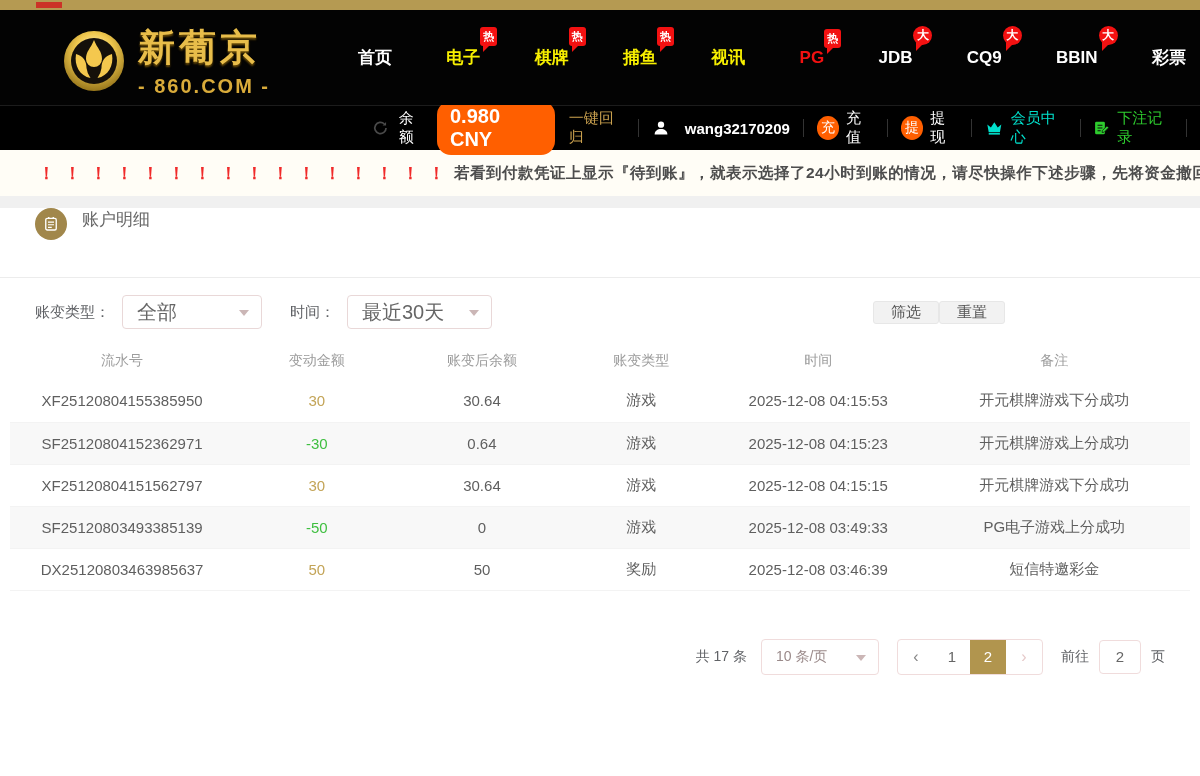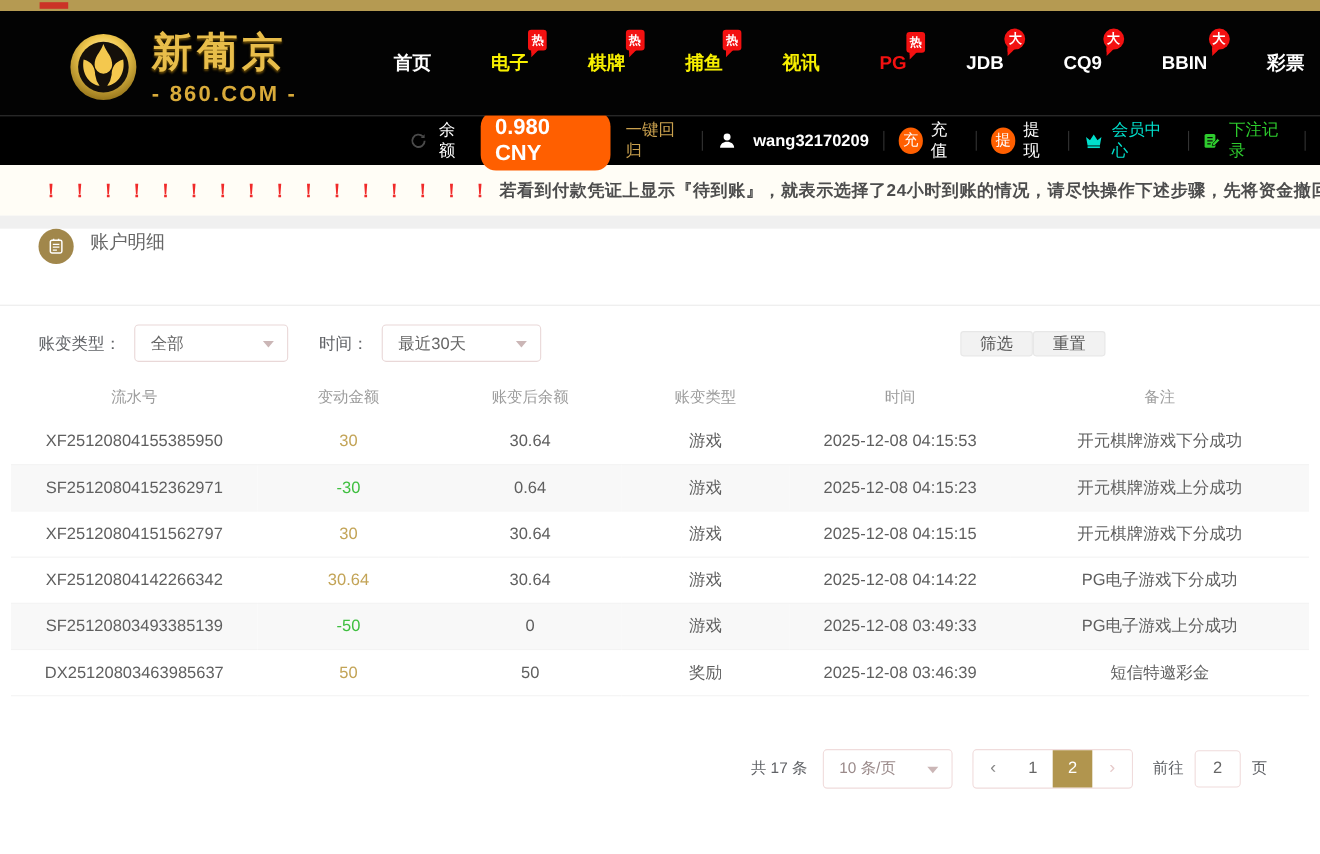--- a/index.html
+++ b/index.html
@@ -41,36 +41,36 @@
   .atext { color:#4d4d4d; font-size:15.5px; font-weight:600; letter-spacing:.5px; }
   .gap { height:12px; background:#f0f0f0; }
   
   .card { background:#fff; height:568px; }
   .title-row { height:70px; display:flex; padding-left:35px; border-bottom:1px solid #ececec; }
   .title-icon { width:32px; height:32px; border-radius:50%; background:#a1874b; display:flex; align-items:center; justify-content:center; }
   .page-title { margin-left:15px; font-size:17px; color:#666; }
   
   .filter-row { margin-top:16px; height:36px; display:flex; align-items:center; padding:0 35px; }
   .flabel { color:#606266; font-size:15px; margin-right:12px; }
-  .sel { height:34px; border:1px solid #e9d8d8; border-radius:4px; background:#fff; display:flex; align-items:center; padding:0 32px 0 14px; color:#666; font-size:15px; position:relative; cursor:pointer; }
+  .sel { height:34px; border:1px solid #e9d8d8; border-radius:4px; background:#fff; display:flex; align-items:center; padding:0 32px 0 14px; color:#666; font-size:20px; position:relative; cursor:pointer; }
   .sel.w1 { width:140px; margin-right:28px; }
   .sel.w2 { width:145px; }
   .caret { position:absolute; right:12px; top:14px; width:0; height:0; border:5px solid transparent; border-top:6px solid #cbb6b6; }
   .btn-group { margin-left:auto; margin-right:160px; display:flex; }
   .btn { width:66px; height:23px; background:#f2f2f2; border:1px solid #e7e7e7; border-radius:3px; color:#555; font-size:15px; display:flex; align-items:center; justify-content:center; cursor:pointer; }
   .btn + .btn { }
   
   table { width:1180px; margin:12px 10px 0 10px; border-collapse:collapse; table-layout:fixed; }
   th { height:38px; font-weight:normal; font-size:14px; color:#9c9c9c; text-align:center; }
   td { height:42px; font-size:15px; color:#5f5f5f; text-align:center; border-bottom:1px solid #f3f3f3; }
   tr.alt td { background:#f8f8f8; }
   td.positive { color:#c3a457; }
   td.negative { color:#3fbf40; }
   
-  .pagination { margin-top:48px; display:flex; align-items:center; justify-content:flex-end; padding-right:48px; font-size:14px; color:#606266; }
+  .pagination { margin-top:48px; display:flex; align-items:center; justify-content:flex-end; padding-right:35px; font-size:14px; color:#606266; }
   .total { margin-right:14px; }
   .psel { width:118px; height:36px; border:1px solid #f0dcdc; border-radius:4px; position:relative; display:flex; align-items:center; padding:0 30px 0 14px; color:#9a8a8a; font-size:14px; cursor:pointer;text-align:right; }
   .psel .caret { top:15px; }
   .pager { display:flex; border:1px solid #f0dcdc; border-radius:4px; overflow:hidden; margin-left:18px; height:36px; align-items:center; }
   .pcell { width:36px; height:34px; display:flex; align-items:center; justify-content:center; cursor:pointer; font-size:15px; color:#666; }
   .pcell.arrow-prev { color:#888; font-size:16px; }
   .pcell.arrow-next { color:#e6c9c9; font-size:16px; }
   .page-cell { width:36px; height:36px; display:flex; align-items:center; justify-content:center; cursor:pointer; color:#666; font-size:15px; }
   .page-cell.active { background:#b1954e; color:#fff; }
   .goto-label { margin:0 10px 0 18px; }
@@ -242,28 +242,20 @@
           <td>开元棋牌游戏上分成功</td>
         </tr>
         <tr>
           <td>XF25120804151562797</td>
           <td class="positive">30</td>
           <td>30.64</td>
           <td>游戏</td>
           <td>2025-12-08 04:15:15</td>
           <td>开元棋牌游戏下分成功</td>
         </tr>
-        <tr>
-          <td>XF25120804142266342</td>
-          <td class="positive">30.64</td>
-          <td>30.64</td>
-          <td>游戏</td>
-          <td>2025-12-08 04:14:22</td>
-          <td>PG电子游戏下分成功</td>
-        </tr>
         <tr class="alt">
           <td>SF25120803493385139</td>
           <td class="negative">-50</td>
           <td>0</td>
           <td>游戏</td>
           <td>2025-12-08 03:49:33</td>
           <td>PG电子游戏上分成功</td>
         </tr>
         <tr>
           <td>DX25120803463985637</td>

